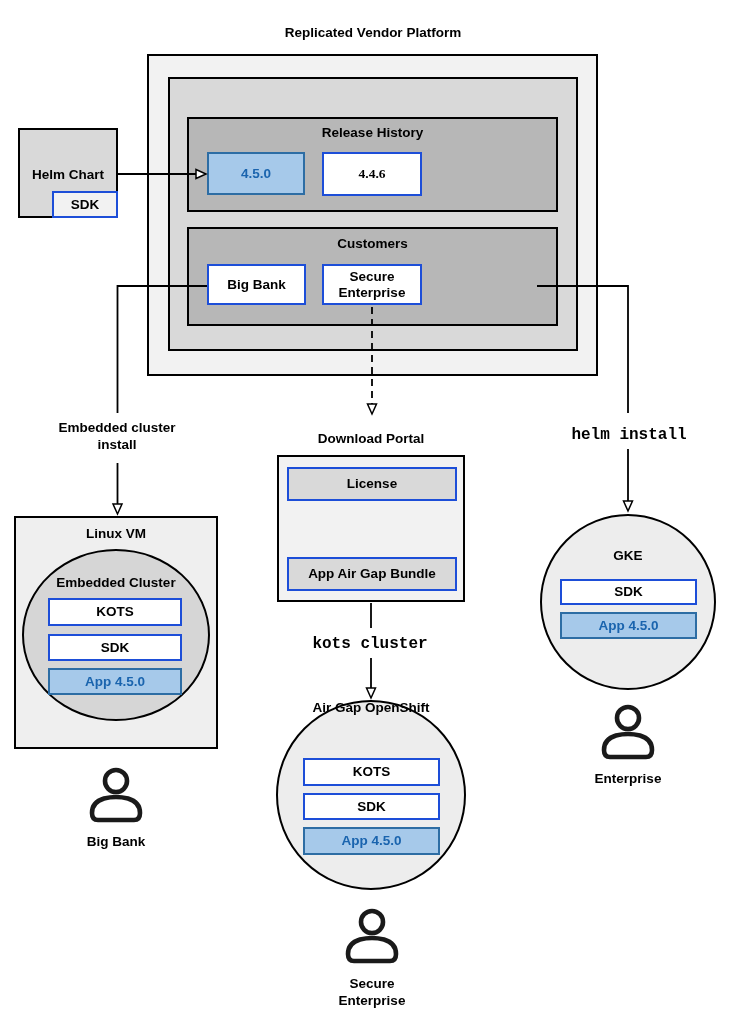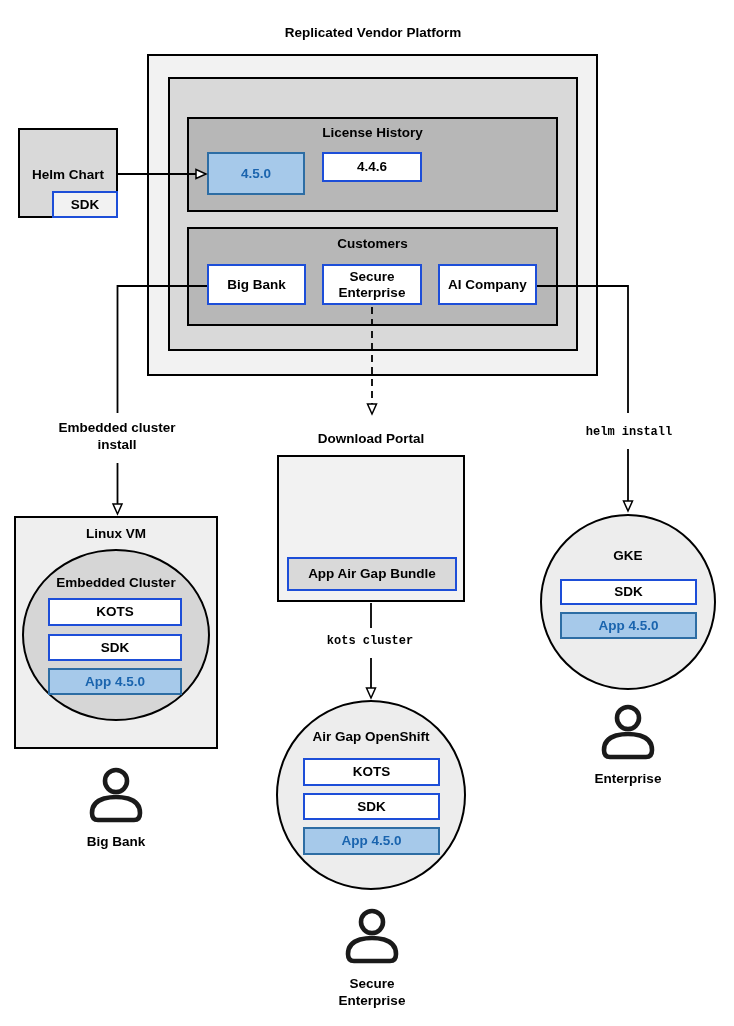--- a/index.html
+++ b/index.html
@@ -9,78 +9,78 @@
     --hl-fill:#a6c9ea; --hl-border:#2d6da4; --hl-text:#1a64ae;
   }
   .abs{position:absolute;box-sizing:border-box;}
   .lbl{text-align:center;white-space:pre-line;line-height:1.25;}
   .frame{border:2px solid #000;}
   .cbox{border:2px solid #1d4ed8;background:#fff;display:flex;align-items:center;justify-content:center;
         text-align:center;line-height:1.15;white-space:pre-line;}
   .hl{background:var(--hl-fill);border-color:var(--hl-border);color:var(--hl-text);}
   .graybox{background:#d9d9d9;}
   .circle{border:2px solid #000;border-radius:50%;}
-  .mono{font-family:"Liberation Mono","DejaVu Sans Mono",monospace;font-weight:bold;font-size:12px;letter-spacing:0px;}
+  .mono{font-family:"Liberation Mono","DejaVu Sans Mono",monospace;font-weight:bold;font-size:16px;letter-spacing:0px;}
   .overlay{position:absolute;left:0;top:0;z-index:20;pointer-events:none;}
   .usericon svg{display:block;}
 </style>
 </head>
 <body>
 
 <div id="canvas" style="--hl-fill: #a6c9ea; --hl-border: #2d6da4; --hl-text: #1a64ae;">
 
   <div class="abs lbl" style="left:223px;top:17px;width:300px;font-size:13.5px;">Replicated Vendor Platform</div>
 
   <div class="abs frame" style="left:147px;top:46px;width:451px;height:322px;background:#f2f2f2;"></div>
 
   <div class="abs frame" style="left:168px;top:69px;width:410px;height:274px;background:#d9d9d9;"></div>
 
   <div class="abs frame" style="left:187px;top:109px;width:371px;height:95px;background:#b7b7b7;"></div>
-  <div class="abs lbl" style="left:192px;top:117px;width:361px;">License History</div>
+  <div class="abs lbl" style="left:192px;top:117px;width:361px;">Release History</div>
   <div class="abs cbox hl" style="left:207px;top:144px;width:98px;height:43px;">4.5.0</div>
-  <div class="abs cbox" style="left:322px;top:144px;width:100px;height:30px;">4.4.6</div>
+  <div class="abs cbox" style="left:322px;top:144px;width:100px;height:44px;font-family:Liberation Serif, serif;">4.4.6</div>
 
   <div class="abs frame" style="left:187px;top:219px;width:371px;height:99px;background:#b7b7b7;"></div>
   <div class="abs lbl" style="left:192px;top:228px;width:361px;">Customers</div>
   <div class="abs cbox" style="left:207px;top:256px;width:99px;height:41px;">Big Bank</div>
   <div class="abs cbox" style="left:322px;top:256px;width:100px;height:41px;">Secure
 Enterprise</div>
-  <div class="abs cbox" style="left:438px;top:256px;width:99px;height:41px;">AI Company</div>
 
   <div class="abs frame graybox" style="left:18px;top:120px;width:100px;height:90px;"></div>
   <div class="abs lbl" style="left:18px;top:159px;width:100px;">Helm Chart</div>
   <div class="abs cbox" style="left:52px;top:183px;width:66px;height:27px;background:#f2f2f2;">SDK</div>
 
   <div class="abs lbl" style="left:37px;top:412px;width:160px;">Embedded cluster
 install</div>
   <div class="abs lbl" style="left:291px;top:423px;width:160px;">Download Portal</div>
   <div class="abs lbl mono" style="left:549px;top:417px;width:160px;">helm install</div>
   <div class="abs lbl mono" style="left:290px;top:626px;width:160px;">kots cluster</div>
 
   <div class="abs frame" style="left:277px;top:447px;width:188px;height:147px;background:#f2f2f2;"></div>
+  <div class="abs cbox graybox" style="left:287px;top:459px;width:170px;height:34px;">License</div>
   <div class="abs cbox graybox" style="left:287px;top:549px;width:170px;height:34px;">App Air Gap Bundle</div>
 
   <div class="abs frame" style="left:14px;top:508px;width:204px;height:233px;background:#efefef;"></div>
   <div class="abs lbl" style="left:14px;top:518px;width:204px;">Linux VM</div>
   <div class="abs circle" style="left:22px;top:541px;width:188px;height:172px;background:#d6d6d6;"></div>
   <div class="abs lbl" style="left:21px;top:567px;width:190px;">Embedded Cluster</div>
   <div class="abs cbox" style="left:48px;top:590px;width:134px;height:28px;">KOTS</div>
   <div class="abs cbox" style="left:48px;top:626px;width:134px;height:27px;">SDK</div>
   <div class="abs cbox hl" style="left:48px;top:660px;width:134px;height:27px;">App 4.5.0</div>
 
   <div class="abs usericon" style="left:89px;top:758px;">
     <svg width="54" height="58" viewBox="0 0 54 58">
       <circle cx="27" cy="15" r="11" fill="none" stroke="#1a1a1a" stroke-width="4.6"></circle>
       <path d="M 9 54 H 45 Q 51 54 51 47 Q 51 36 39 32.5 Q 33 31 27 31 Q 21 31 15 32.5 Q 3 36 3 47 Q 3 54 9 54 Z" fill="none" stroke="#1a1a1a" stroke-width="4.6" stroke-linejoin="round"></path>
     </svg>
   </div>
   <div class="abs lbl" style="left:36px;top:826px;width:160px;">Big Bank</div>
 
   <div class="abs circle" style="left:276px;top:692px;width:190px;height:190px;background:#ededed;"></div>
-  <div class="abs lbl" style="left:281px;top:721px;width:180px;text-align:center;">Air Gap OpenShift</div>
+  <div class="abs lbl" style="left:281px;top:692px;width:180px;text-align:center;">Air Gap OpenShift</div>
   <div class="abs cbox" style="left:303px;top:750px;width:137px;height:28px;">KOTS</div>
   <div class="abs cbox" style="left:303px;top:785px;width:137px;height:27px;">SDK</div>
   <div class="abs cbox hl" style="left:303px;top:819px;width:137px;height:28px;">App 4.5.0</div>
 
   <div class="abs usericon" style="left:345px;top:899px;">
     <svg width="54" height="58" viewBox="0 0 54 58">
       <circle cx="27" cy="15" r="11" fill="none" stroke="#1a1a1a" stroke-width="4.6"></circle>
       <path d="M 9 54 H 45 Q 51 54 51 47 Q 51 36 39 32.5 Q 33 31 27 31 Q 21 31 15 32.5 Q 3 36 3 47 Q 3 54 9 54 Z" fill="none" stroke="#1a1a1a" stroke-width="4.6" stroke-linejoin="round"></path>
     </svg>
   </div>

